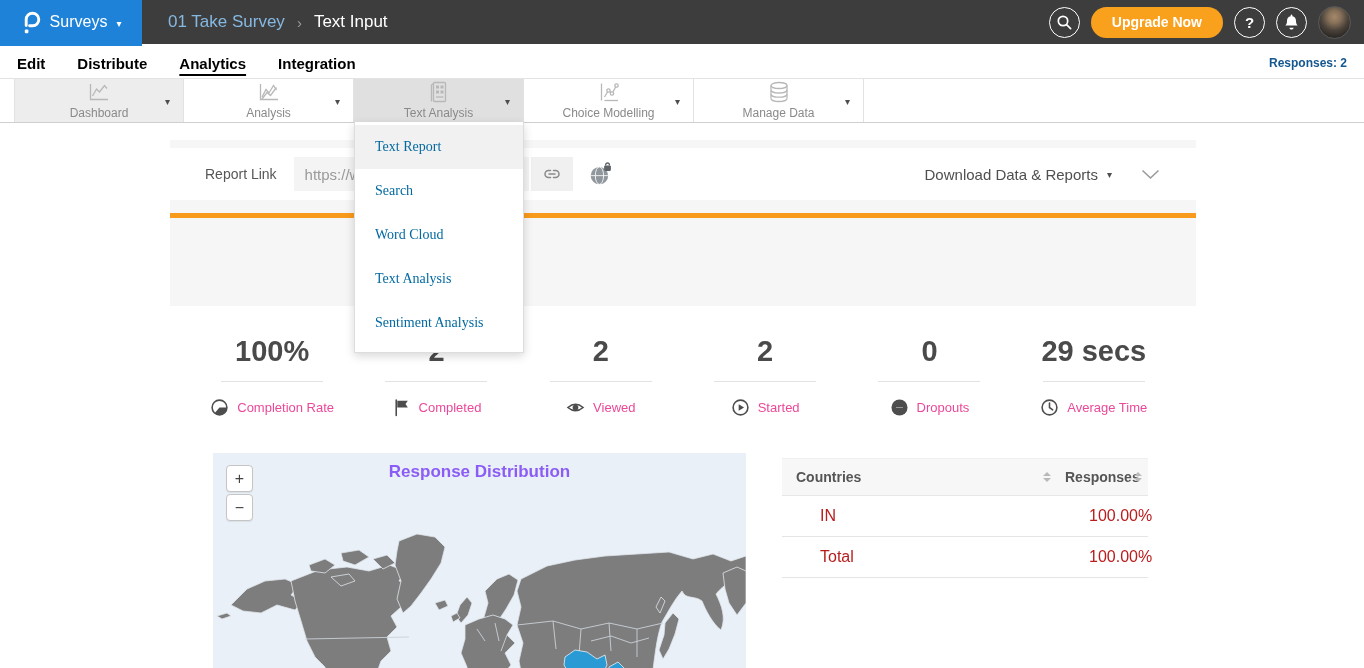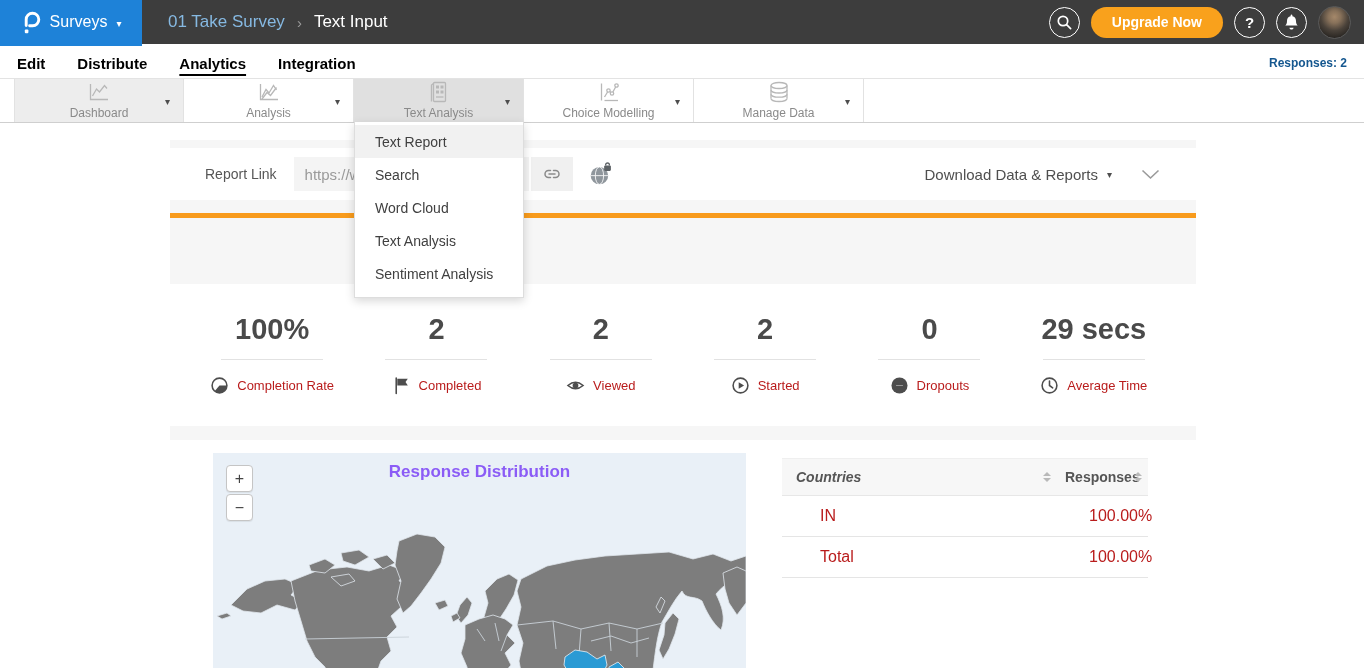--- a/index.html
+++ b/index.html
@@ -53,53 +53,53 @@
   .download-label { color:#4f4f4f; font-size:15px; }
   .download-caret { color:#4e4e4e; font-size:10px; }
   .collapse-btn { margin:0 36px 0 29px; background:none; border:none; cursor:pointer; }
 
   
   .orange-bar { position:absolute; left:0; top:73px; width:1026px; height:5px; background:#f89b1c; }
   .title-card { top:78px; height:54px; display:flex; align-items:center; }
   .page-title { margin-left:17px; font-size:27px; font-weight:500; color:#f7941e; letter-spacing:0.2px; white-space:pre; }
 
   
-  .stats-card { top:144px; height:142px; display:flex; padding:0 20px; }
+  .stats-card { top:166px; height:142px; display:flex; padding:0 20px; }
   .stat { flex:1; display:flex; flex-direction:column; align-items:center; padding-top:30px; }
   .stat-value { font-size:29px; font-weight:bold; color:#4a4a4a; line-height:1.1; }
   .stat-divider { width:102px; height:1px; background:#e2e2e2; margin:13px 0 16px; }
   .stat-label-row { display:flex; align-items:center; gap:8px; }
-  .stat-label { color:#b91c1c; font-size:13px; }
+  .stat-label { color:#ec4899; font-size:13px; }
   .stat-icon { stroke:#4d4d4d; fill:none; stroke-width:1.5; }
   .stat-icon .fillpart { fill:#4d4d4d; stroke:none; }
 
   
   .bottom-card { top:300px; height:268px; }
   .map-panel { position:absolute; left:43px; top:13px; width:533px; height:240px; background:#e9f0f7; overflow:hidden; }
   .map-title { position:absolute; left:0; top:9px; width:100%; text-align:center; font-size:17px; font-weight:bold; color:#8b5cf6; z-index:3; }
   .zoom-btns { position:absolute; left:13px; top:12px; z-index:4; }
   .zoom-btn { width:27px; height:27px; background:#fff; border:1px solid #c5c5c5; border-radius:4px; font-size:16px; color:#444; display:flex; align-items:center; justify-content:center; margin-bottom:2px; cursor:pointer; box-shadow:0 1px 1px rgba(0,0,0,0.07); font-family:inherit; }
   .world-map { position:absolute; left:0; top:0; }
 
   .w-table { position:absolute; left:612px; top:18px; width:366px; }
   .thead { position:relative; height:38px; background:#f7f7f7; border-top:1px solid #efefef; border-bottom:1px solid #e7e7e7; }
   .th { position:absolute; top:50%; transform:translateY(-50%); font-size:14px; font-weight:bold; color:#555; }
-  .th-0 { left:14px;font-style:italic; } .th-1 { left:283px; }
+  .th-0 { left:14px; } .th-1 { left:283px; }
   .sort { position:absolute; top:50%; transform:translateY(-50%); display:flex; flex-direction:column; gap:2px; cursor:pointer; }
   .sort-0 { left:261px; } .sort-1 { left:352px; }
   .sort i { display:block; width:0; height:0; border-left:4px solid transparent; border-right:4px solid transparent; }
   .sort .up { border-bottom:4px solid #b9b9b9; }
   .sort .down { border-top:4px solid #b9b9b9; }
   .tr { position:relative; height:41px; border-bottom:1px solid #e5e5e5; }
   .td { position:absolute; top:50%; transform:translateY(-50%); font-size:16px; color:#b91c1c;margin-left:24px; }
   .td-0 { left:14px; } .td-1 { left:283px; }
 
   
   .dropdown { position:absolute; left:354px; top:122px; width:170px; background:#fff; border:1px solid #ddd; border-top:none; box-shadow:0 3px 9px rgba(0,0,0,0.16); z-index:50; padding:3px 0 7px; }
-  .dd-item { height:33px; display:flex; align-items:center; padding-left:20px; font-size:14px; color:#404040; cursor:pointer; }
+  .dd-item { height:44px; display:flex; align-items:center; padding-left:20px; font-size:14px; color:#0369a1; cursor:pointer;font-family:Liberation Serif, serif; }
   .dd-item.hl { background:#f1f1f1; }
 </style>
 </head>
 <body>
 
 <div class="app-header">
   <div class="brand">
     <span>
       <svg width="20" height="26" viewBox="0 0 20 26">
         <path d="M5.2,16.5 V10.5 A6.3,6.3 0 1 1 11.6,16.8 L8.6,16.8" stroke="#fff" stroke-width="2.9" fill="none" stroke-linecap="round"></path>

